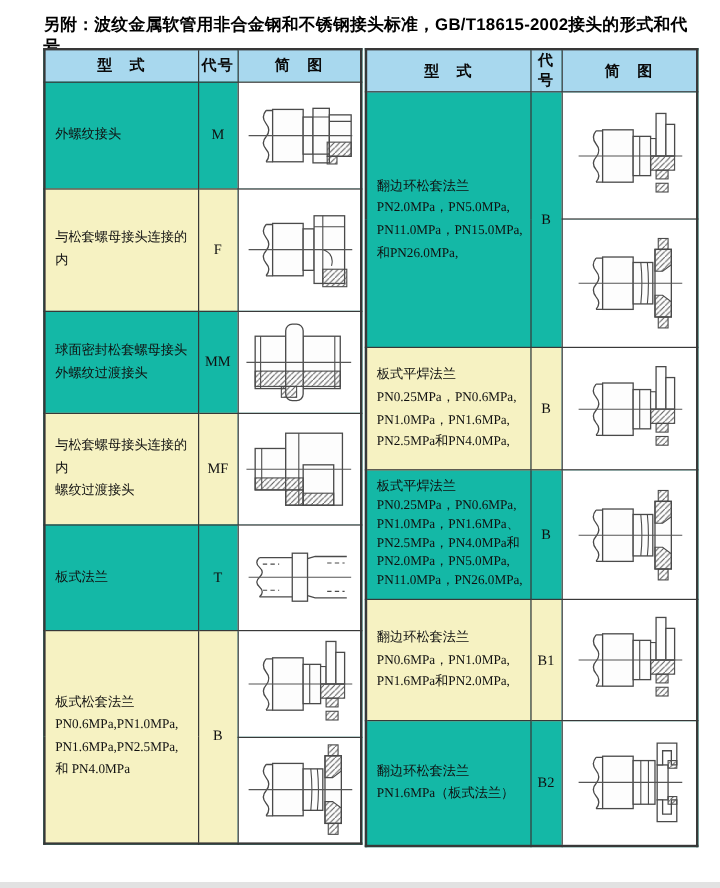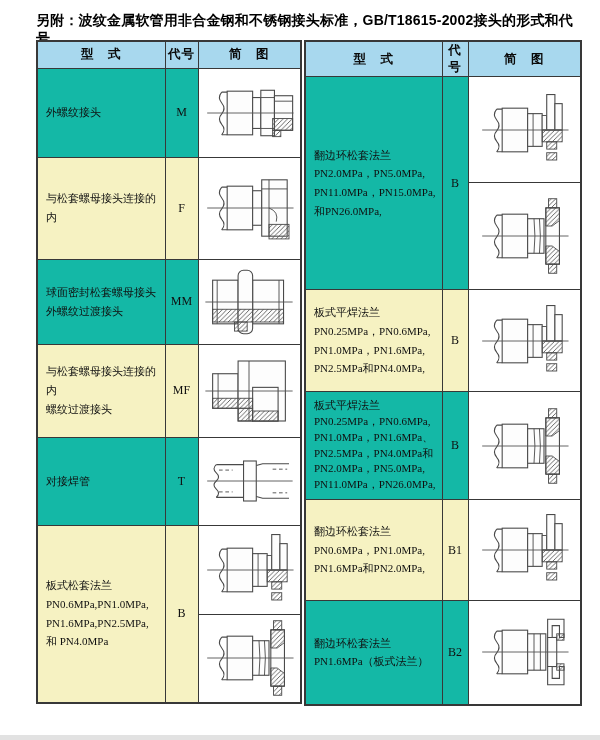--- a/index.html
+++ b/index.html
@@ -200,21 +200,21 @@
       <td class="type yl">与松套螺母接头连接的内
 螺纹过渡接头</td>
       <td class="code yl">MF</td>
       <td class="diag">
         <svg viewBox="0 0 104 88">
               <use href="#sym-mf"></use>
             </svg>
       </td>
     </tr>
     <tr class="h88">
-      <td class="type">对接焊管</td>
+      <td class="type">板式法兰</td>
       <td class="code">T</td>
       <td class="diag">
         <svg viewBox="0 0 104 88">
               <use href="#sym-t"></use>
             </svg>
       </td>
     </tr>
     <tr class="h89">
       <td class="type yl" rowspan="2">板式松套法兰
 PN0.6MPa,PN1.0MPa,

